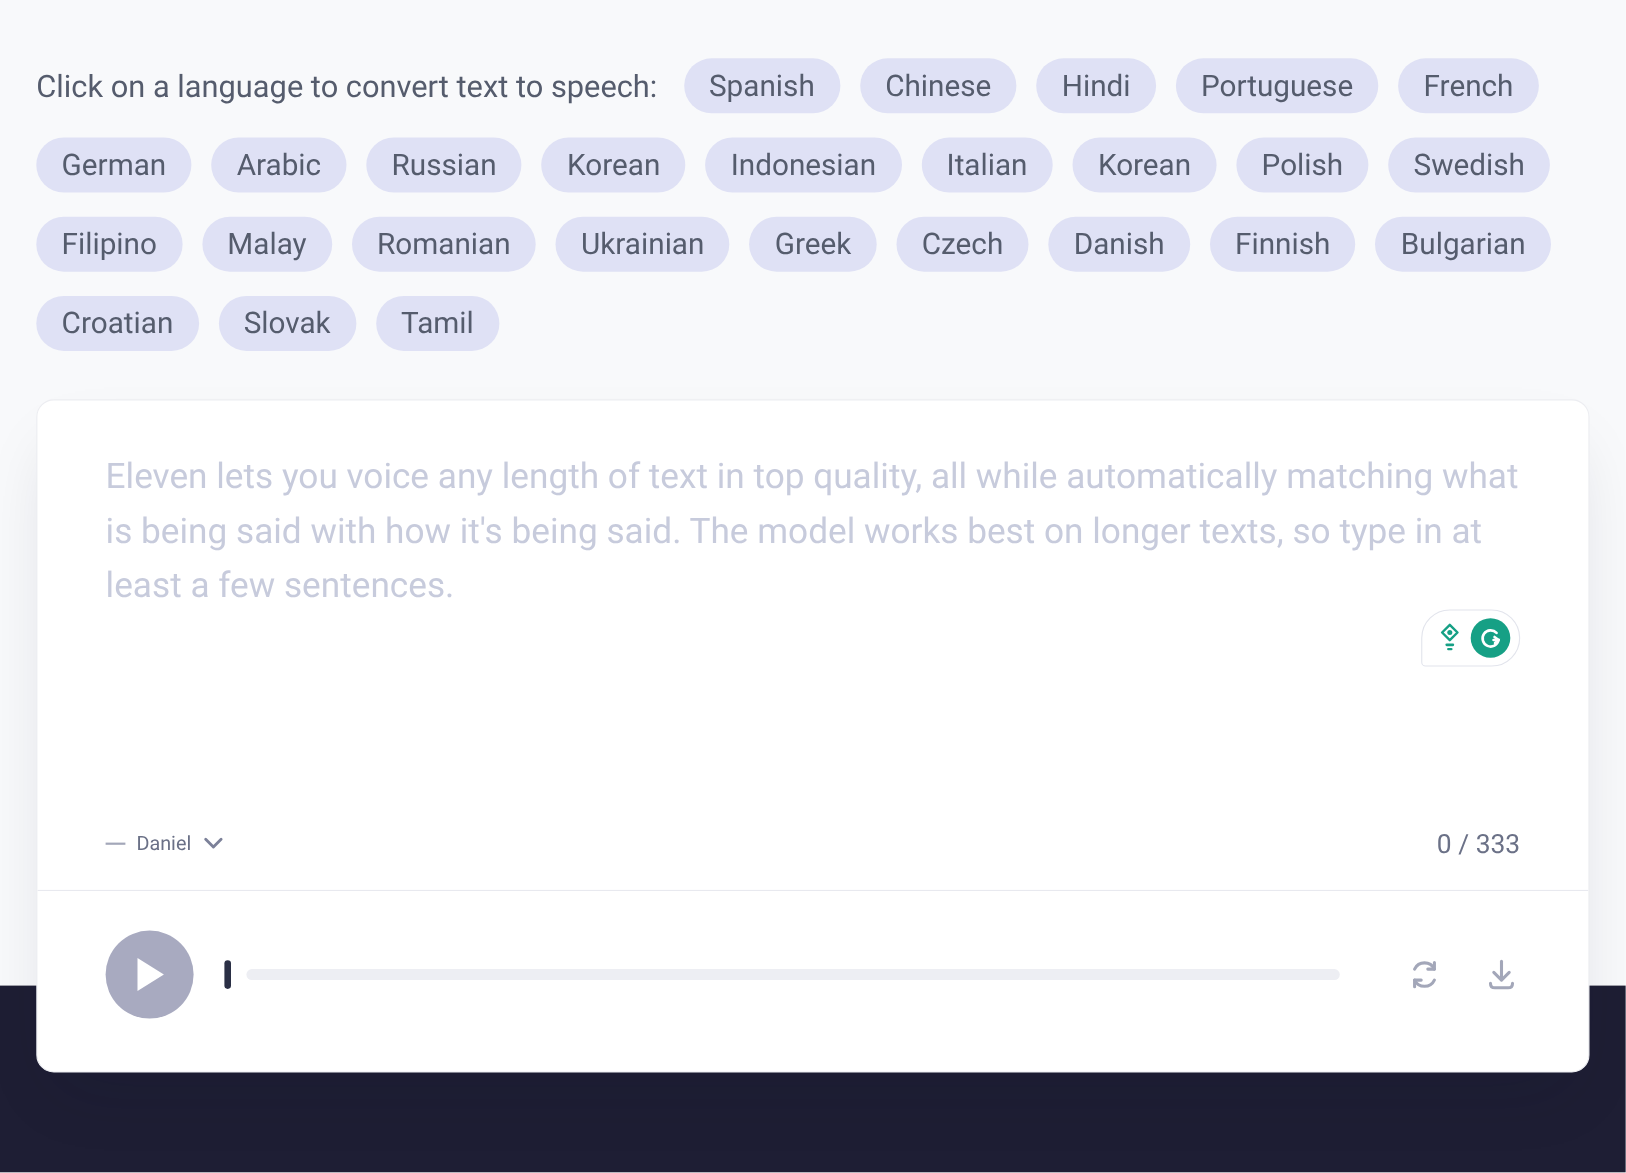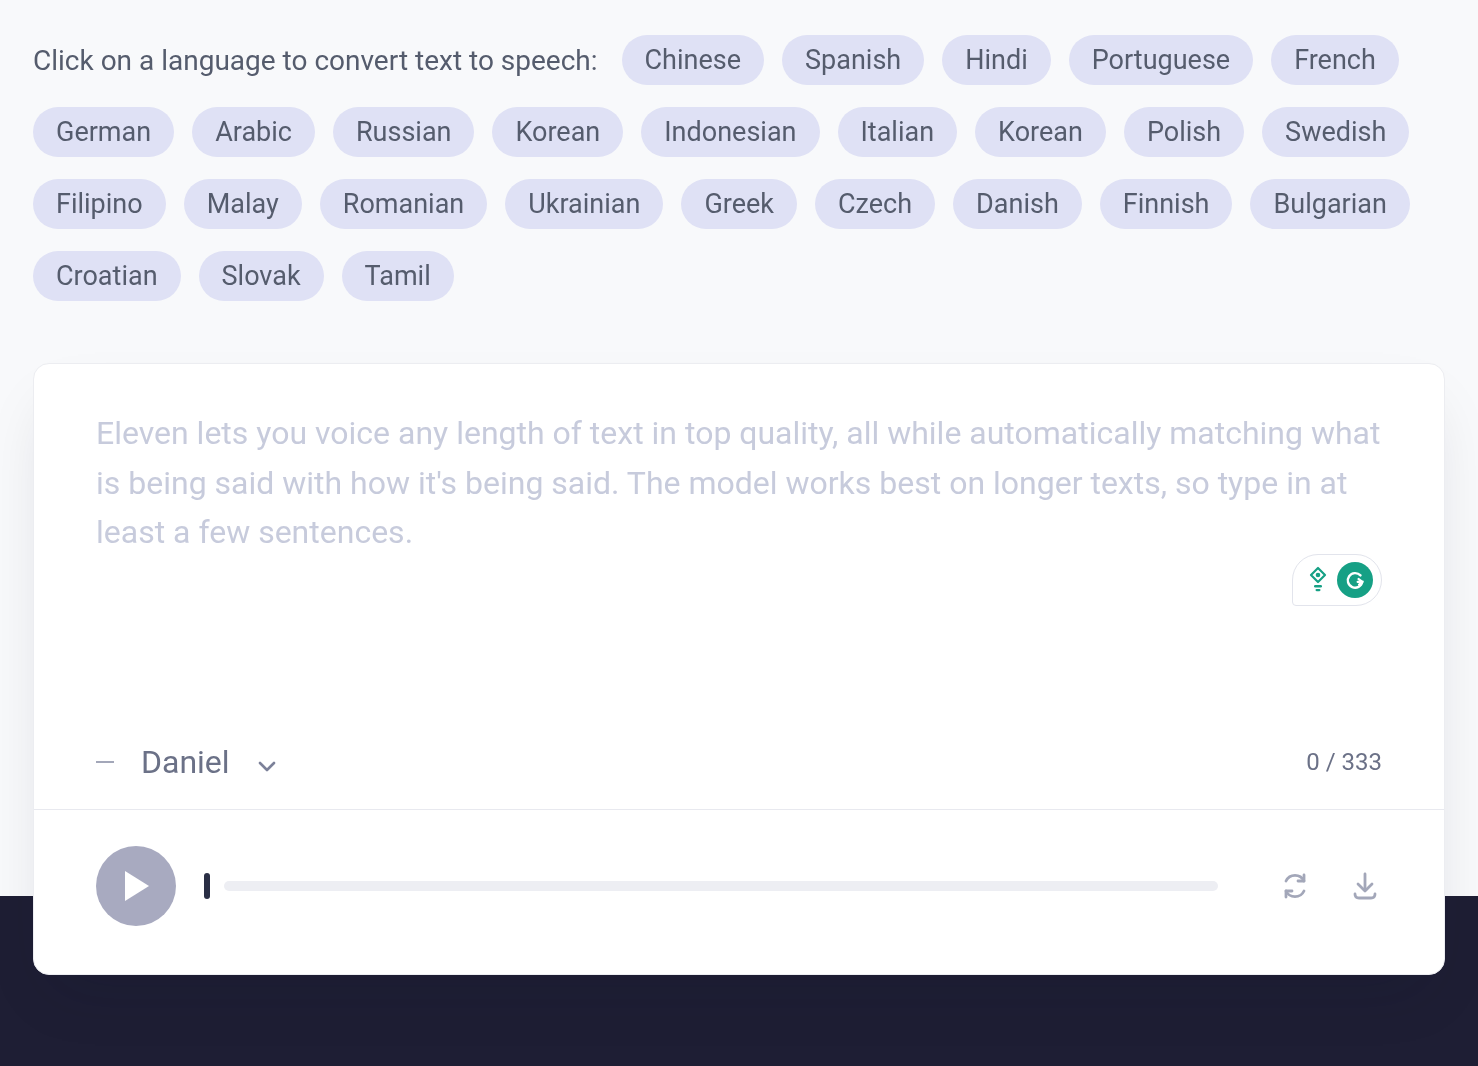--- a/index.html
+++ b/index.html
@@ -4,21 +4,21 @@
 <style>
   * { box-sizing: border-box; margin: 0; padding: 0; }
   html, body { width: 1478px; height: 1066px; }
   body {
     font-family: -apple-system, BlinkMacSystemFont, "Segoe UI", Roboto, Helvetica, Arial, sans-serif;
     background: #F8F9FB;
     color: #4B5563;
     position: relative;
   }
   .top-section {
-    padding: 35px 33px 15px 33px;
+    padding: 53px 33px 15px 33px;
   }
   .lang-wrap {
     display: flex;
     flex-wrap: wrap;
     align-items: center;
     gap: 22px 18px;
   }
   .prompt-text {
     font-size: 28px;
     color: #555C6D;
@@ -94,22 +94,22 @@
     left: 62px;
     right: 62px;
     bottom: 28px;
     display: flex;
     align-items: center;
     justify-content: space-between;
   }
   .voice-select {
     display: inline-flex;
     align-items: center;
-    gap: 27px;
-    font-size: 32px;
+    gap: 10px;
+    font-size: 18px;
     color: #6B7187;
     cursor: pointer;
     justify-content: space-between;
   }
   .voice-dash {
     width: 18px;
     border-top: 2px solid #A3A7B9;
     display: inline-block;
   }
   .chev {
@@ -175,22 +175,22 @@
 </style>
 </head>
 <body>
 
 <div class="page-bottom-strip"></div>
 
 <div class="top-section">
   <div class="lang-wrap">
     <span class="prompt-text">Click on a language to convert text to speech:</span>
 
+      <span class="lang-chip">Spanish</span>
       <span class="lang-chip">Chinese</span>
-      <span class="lang-chip">Spanish</span>
       <span class="lang-chip">Hindi</span>
       <span class="lang-chip">Portuguese</span>
       <span class="lang-chip">French</span>
       <span class="lang-chip">German</span>
       <span class="lang-chip">Arabic</span>
       <span class="lang-chip">Russian</span>
       <span class="lang-chip">Korean</span>
       <span class="lang-chip">Indonesian</span>
       <span class="lang-chip">Italian</span>
       <span class="lang-chip">Korean</span>

